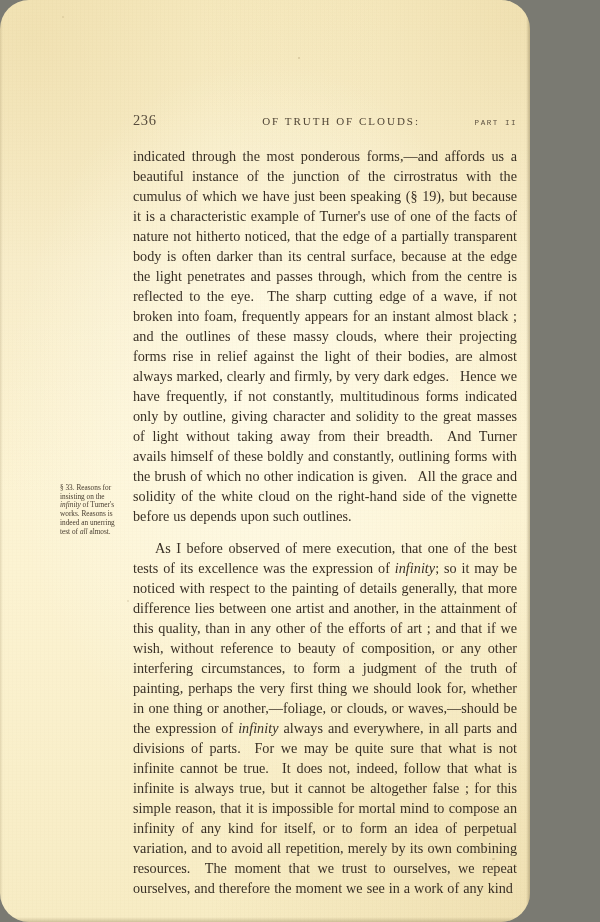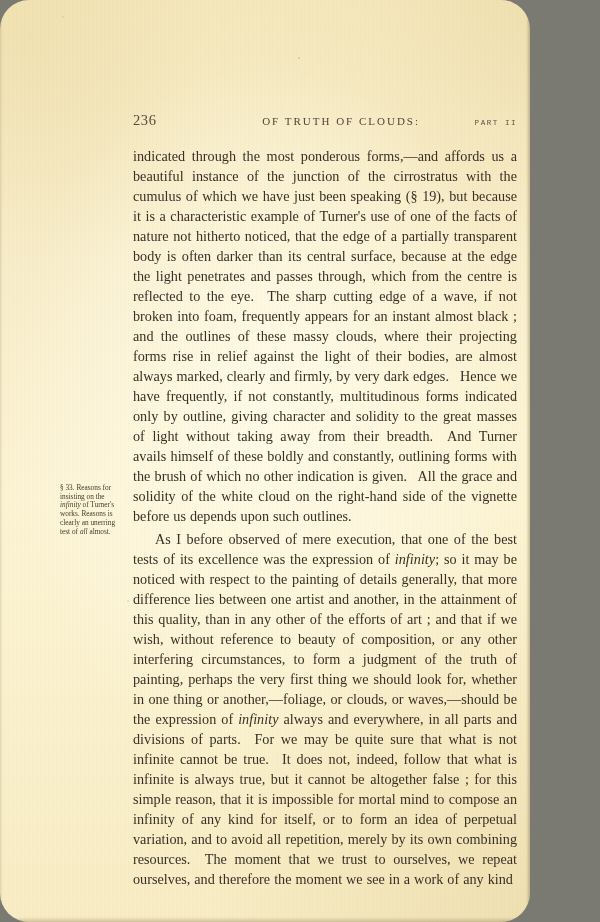--- a/index.html
+++ b/index.html
@@ -108,21 +108,21 @@
     font-size: 14.2px;
     line-height: 20.0px;
     text-align: justify;
     text-align-last: left;
     color: #382f25;
     letter-spacing: 0.02px;
     word-spacing: 0.4px;
     font-family: Liberation Serif, serif;
   }
   .para + .para {
-    margin-top: 3px;
+    margin-top: 12px;
   }
   .indent {
     text-indent: 22px;
   }
   .it {
     font-style: italic;
   }
 
   
   #side-note {
@@ -159,21 +159,21 @@
     <span id="part-label">PART II</span>
   </div>
 
   <div id="side-note">
     <span>§ 33.</span>
     <span>Reasons</span>
     <span>for insisting on</span>
     <span>the </span><span class="it">infinity</span><span> of</span>
     <span>Turner's works.</span>
     <span>Reasons is</span>
-    <span>clearly an</span>
+    <span>indeed an</span>
     <span>unerring test of</span>
     <span class="it">all</span><span> almost.</span>
   </div>
 
   <div id="text-column">
 
     <p class="para"><span>indicated through the most ponderous forms,—and affords us a beautiful instance of the junction of the cirrostratus with the cumulus of which we have just been speaking (§ 19), but because it is a characteristic example of Turner's use of one of the facts of nature not hitherto noticed, that the edge of a partially transparent body is often darker than its central surface, because at the edge the light penetrates and passes through, which from the centre is reflected to the eye.  The sharp cutting edge of a wave, if not broken into foam, frequently appears for an instant almost black ; and the outlines of these massy clouds, where their projecting forms rise in relief against the light of their bodies, are almost always marked, clearly and firmly, by very dark edges.  Hence we have frequently, if not constantly, multitudinous forms indicated only by outline, giving character and solidity to the great masses of light without taking away from their breadth.  And Turner avails himself of these boldly and constantly, outlining forms with the brush of which no other indication is given.  All the grace and solidity of the white cloud on the right-hand side of the vignette before us depends upon such outlines.</span></p>
 
     <p class="para indent"><span>As I before observed of mere execution, that one of the best tests of its excellence was the expression of </span><span class="it">infinity</span><span>; so it may be noticed with respect to the painting of details generally, that more difference lies between one artist and another, in the attainment of this quality, than in any other of the efforts of art ; and that if we wish, without reference to beauty of composition, or any other interfering circumstances, to form a judgment of the truth of painting, perhaps the very first thing we should look for, whether in one thing or another,—foliage, or clouds, or waves,—should be the expression of </span><span class="it">infinity</span><span> always and everywhere, in all parts and divisions of parts.  For we may be quite sure that what is not infinite cannot be true.  It does not, indeed, follow that what is infinite is always true, but it cannot be altogether false ; for this simple reason, that it is impossible for mortal mind to compose an infinity of any kind for itself, or to form an idea of perpetual variation, and to avoid all repetition, merely by its own combining resources.  The moment that we trust to ourselves, we repeat ourselves, and therefore the moment we see in a work of any kind</span></p>
 

